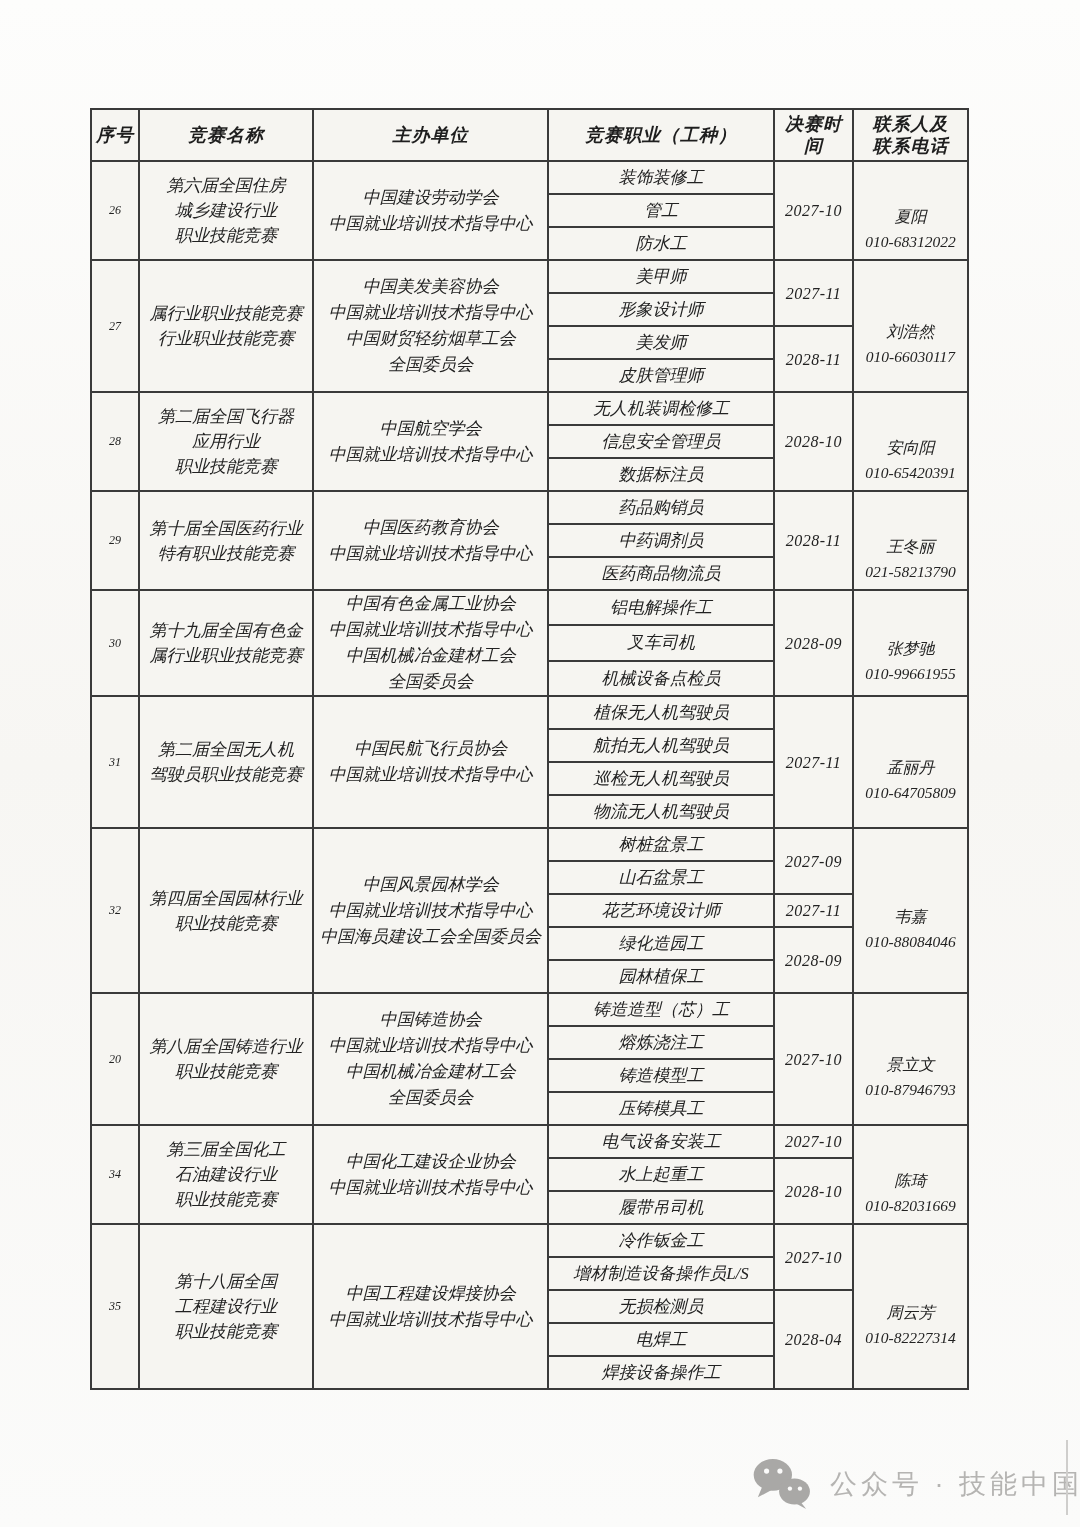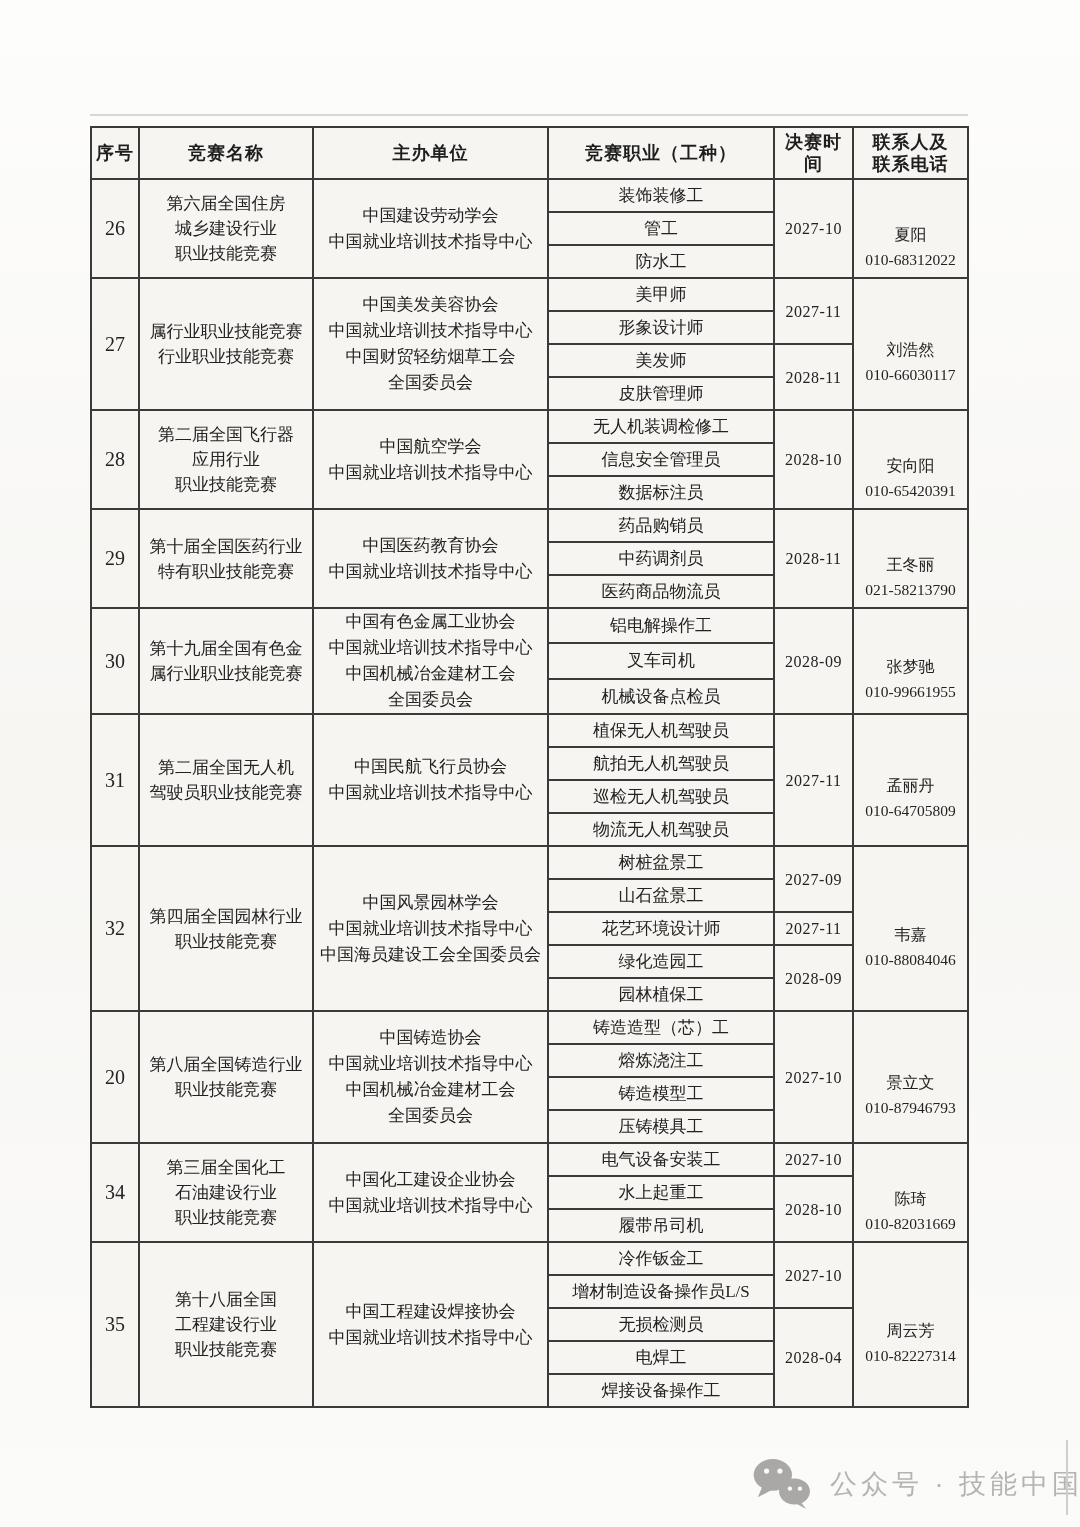--- a/index.html
+++ b/index.html
@@ -9,41 +9,42 @@
     font-family:"Liberation Serif","DejaVu Serif",serif;
     color:#262626;
     position:relative;
     overflow:hidden;
   }
   .page{
     position:absolute;inset:0;
     background:linear-gradient(180deg,#fdfdfc 0%,#f7f6f3 50%,#fbfbfa 100%);
   }
   table.comp-table{
-    position:absolute;left:90px;top:126px;
+    position:absolute;left:90px;top:108px;
     width:877px;
     border-collapse:collapse;
     table-layout:fixed;
     background:#f6f5f1;
+    font-style:italic;
   }
   th,td{
     border:2px solid #3a3a3a;
     padding:0 3px;
     text-align:center;
     vertical-align:middle;
     overflow:hidden;
   }
   thead tr{height:52px;}
   th{
     font-size:18px;font-weight:bold;color:#1e1e1e;
     line-height:22px;letter-spacing:1px;
   }
   tbody tr{height:33px;}
   td{font-size:17px;line-height:25px;color:#222;}
-  td.no-cell{font-size:20px;font-family:"Liberation Serif",serif;}
+  td.no-cell{font-size:12px;font-family:"Liberation Serif",serif;}
   td.name-cell div{line-height:25px;}
   td.org-cell div{line-height:26px;}
   td.occ-cell{font-size:17px;}
   td.time-cell{font-size:16px;letter-spacing:0.5px;border-radius:25px;}
   td.contact-cell{font-size:16px;}
   td.contact-cell .contact-name{line-height:25px;margin-top:36px;}
   td.contact-cell .contact-phone{line-height:25px;font-size:15.5px;letter-spacing:0;}
   .footer{
     position:absolute;left:752px;top:1458px;
     display:flex;align-items:center;gap:18px;

